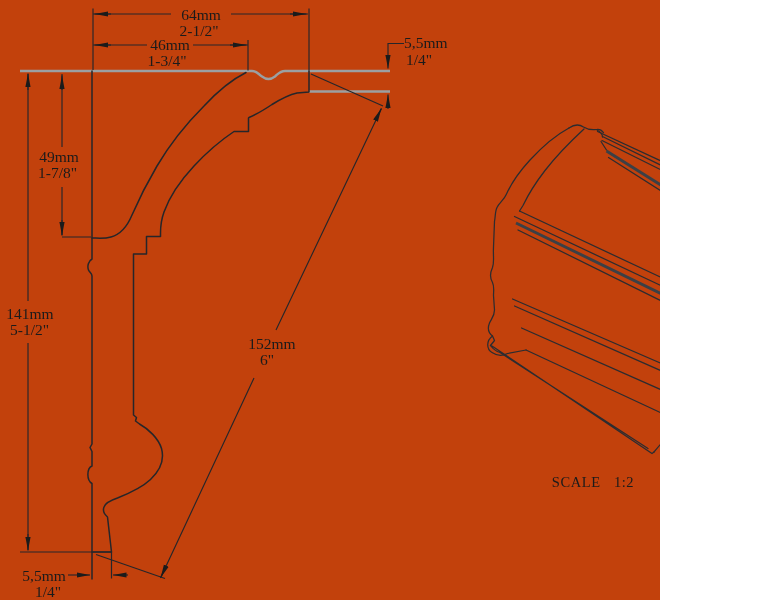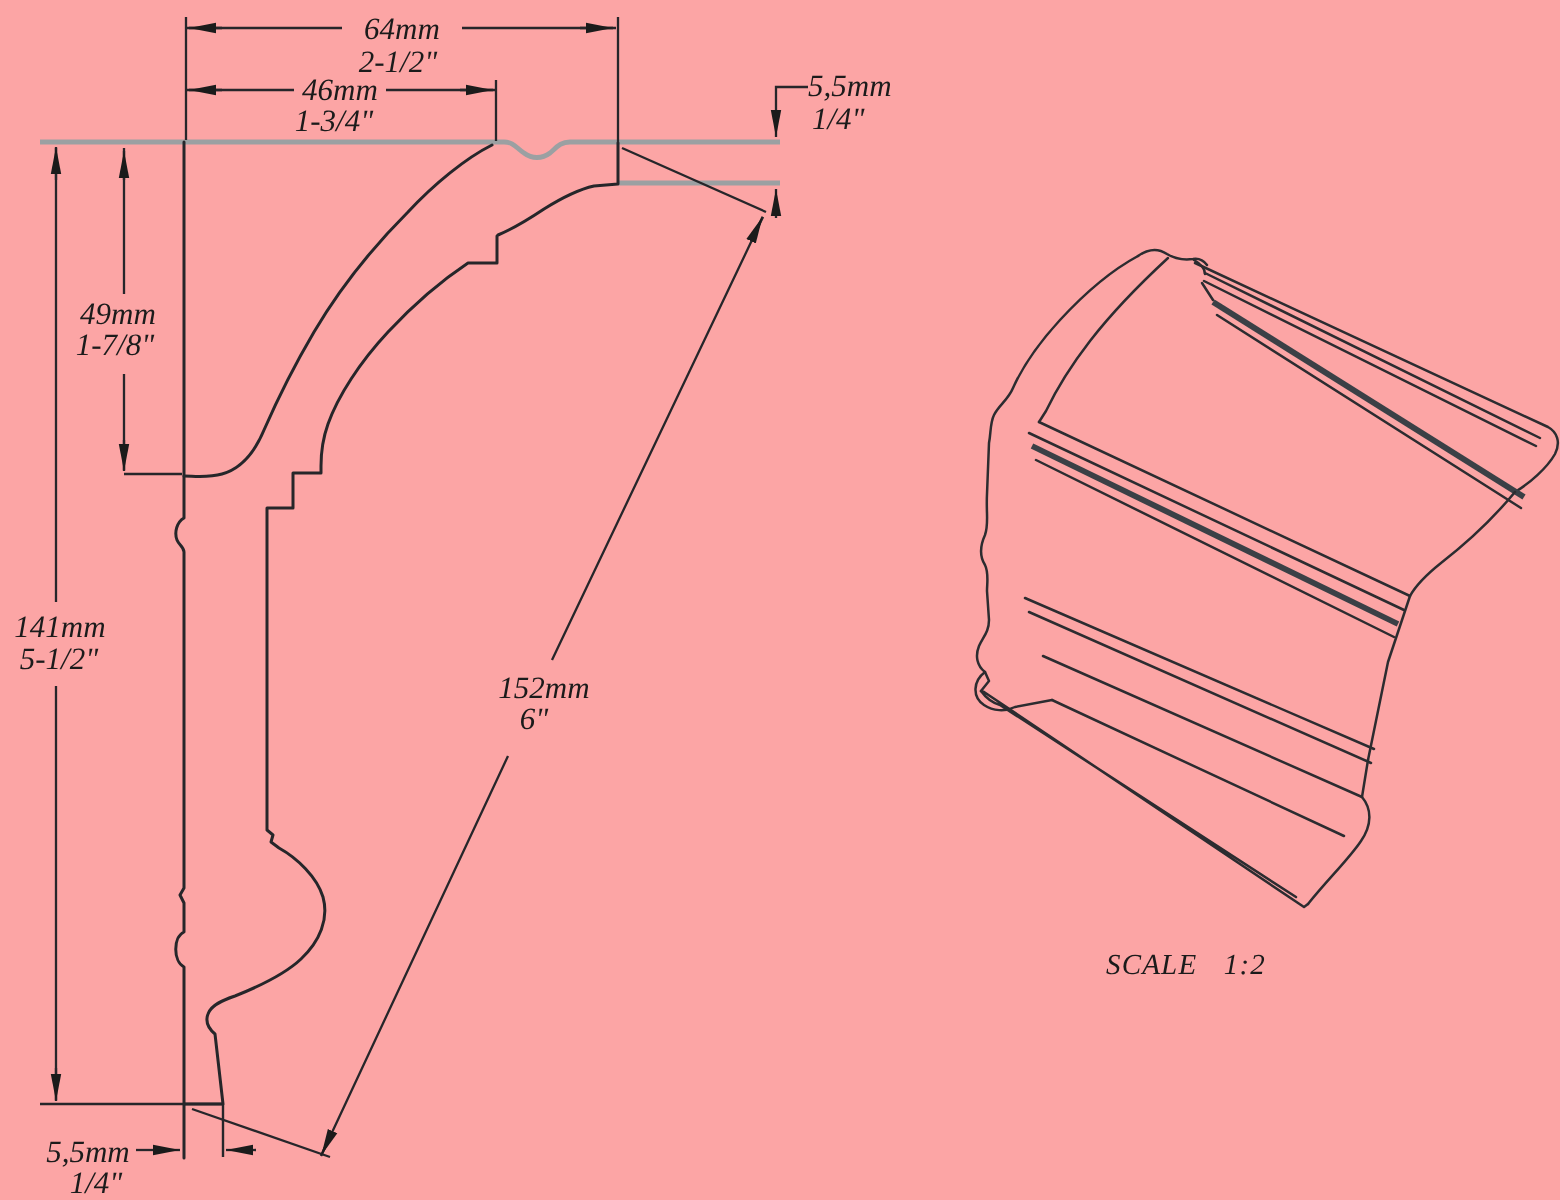--- a/index.html
+++ b/index.html
@@ -1,17 +1,17 @@
 <!DOCTYPE html>
 <html><head>
 <meta charset="utf-8">
 <style>
   html,body{margin:0;padding:0;background:#fff;}
-  #stage{position:relative;width:780px;height:600px;background:#fca5a5;overflow:hidden;
-         font-family:"Liberation Serif","DejaVu Serif",serif;font-style:italic;}
+  #stage{position:relative;width:660px;height:600px;background:#c2410c;overflow:hidden;
+         font-family:"Liberation Serif","DejaVu Serif",serif;}
   svg{display:block;}
   .dim-text{font-family:"Liberation Serif","DejaVu Serif",serif;font-size:15.5px;fill:#1b1b1b;}
   .scale-text{font-family:"Liberation Serif","DejaVu Serif",serif;font-size:14.5px;fill:#1b1b1b;
               letter-spacing:.6px;word-spacing:9px;}
   .thin{stroke:#26262a;stroke-width:1.2;fill:none;}
   .profile{stroke:#26262a;stroke-width:1.5;fill:none;stroke-linejoin:round;stroke-linecap:round;}
   .refline{stroke:#9ba0a2;stroke-width:2.4;fill:none;}
   .dline{stroke:#26262a;stroke-width:1.15;fill:none;}
   .p3d{stroke:#2c2c30;stroke-width:1.25;fill:none;stroke-linejoin:round;stroke-linecap:round;}
   .p3d-dark{stroke:#3b4046;stroke-width:2.9;fill:none;stroke-linecap:butt;}

